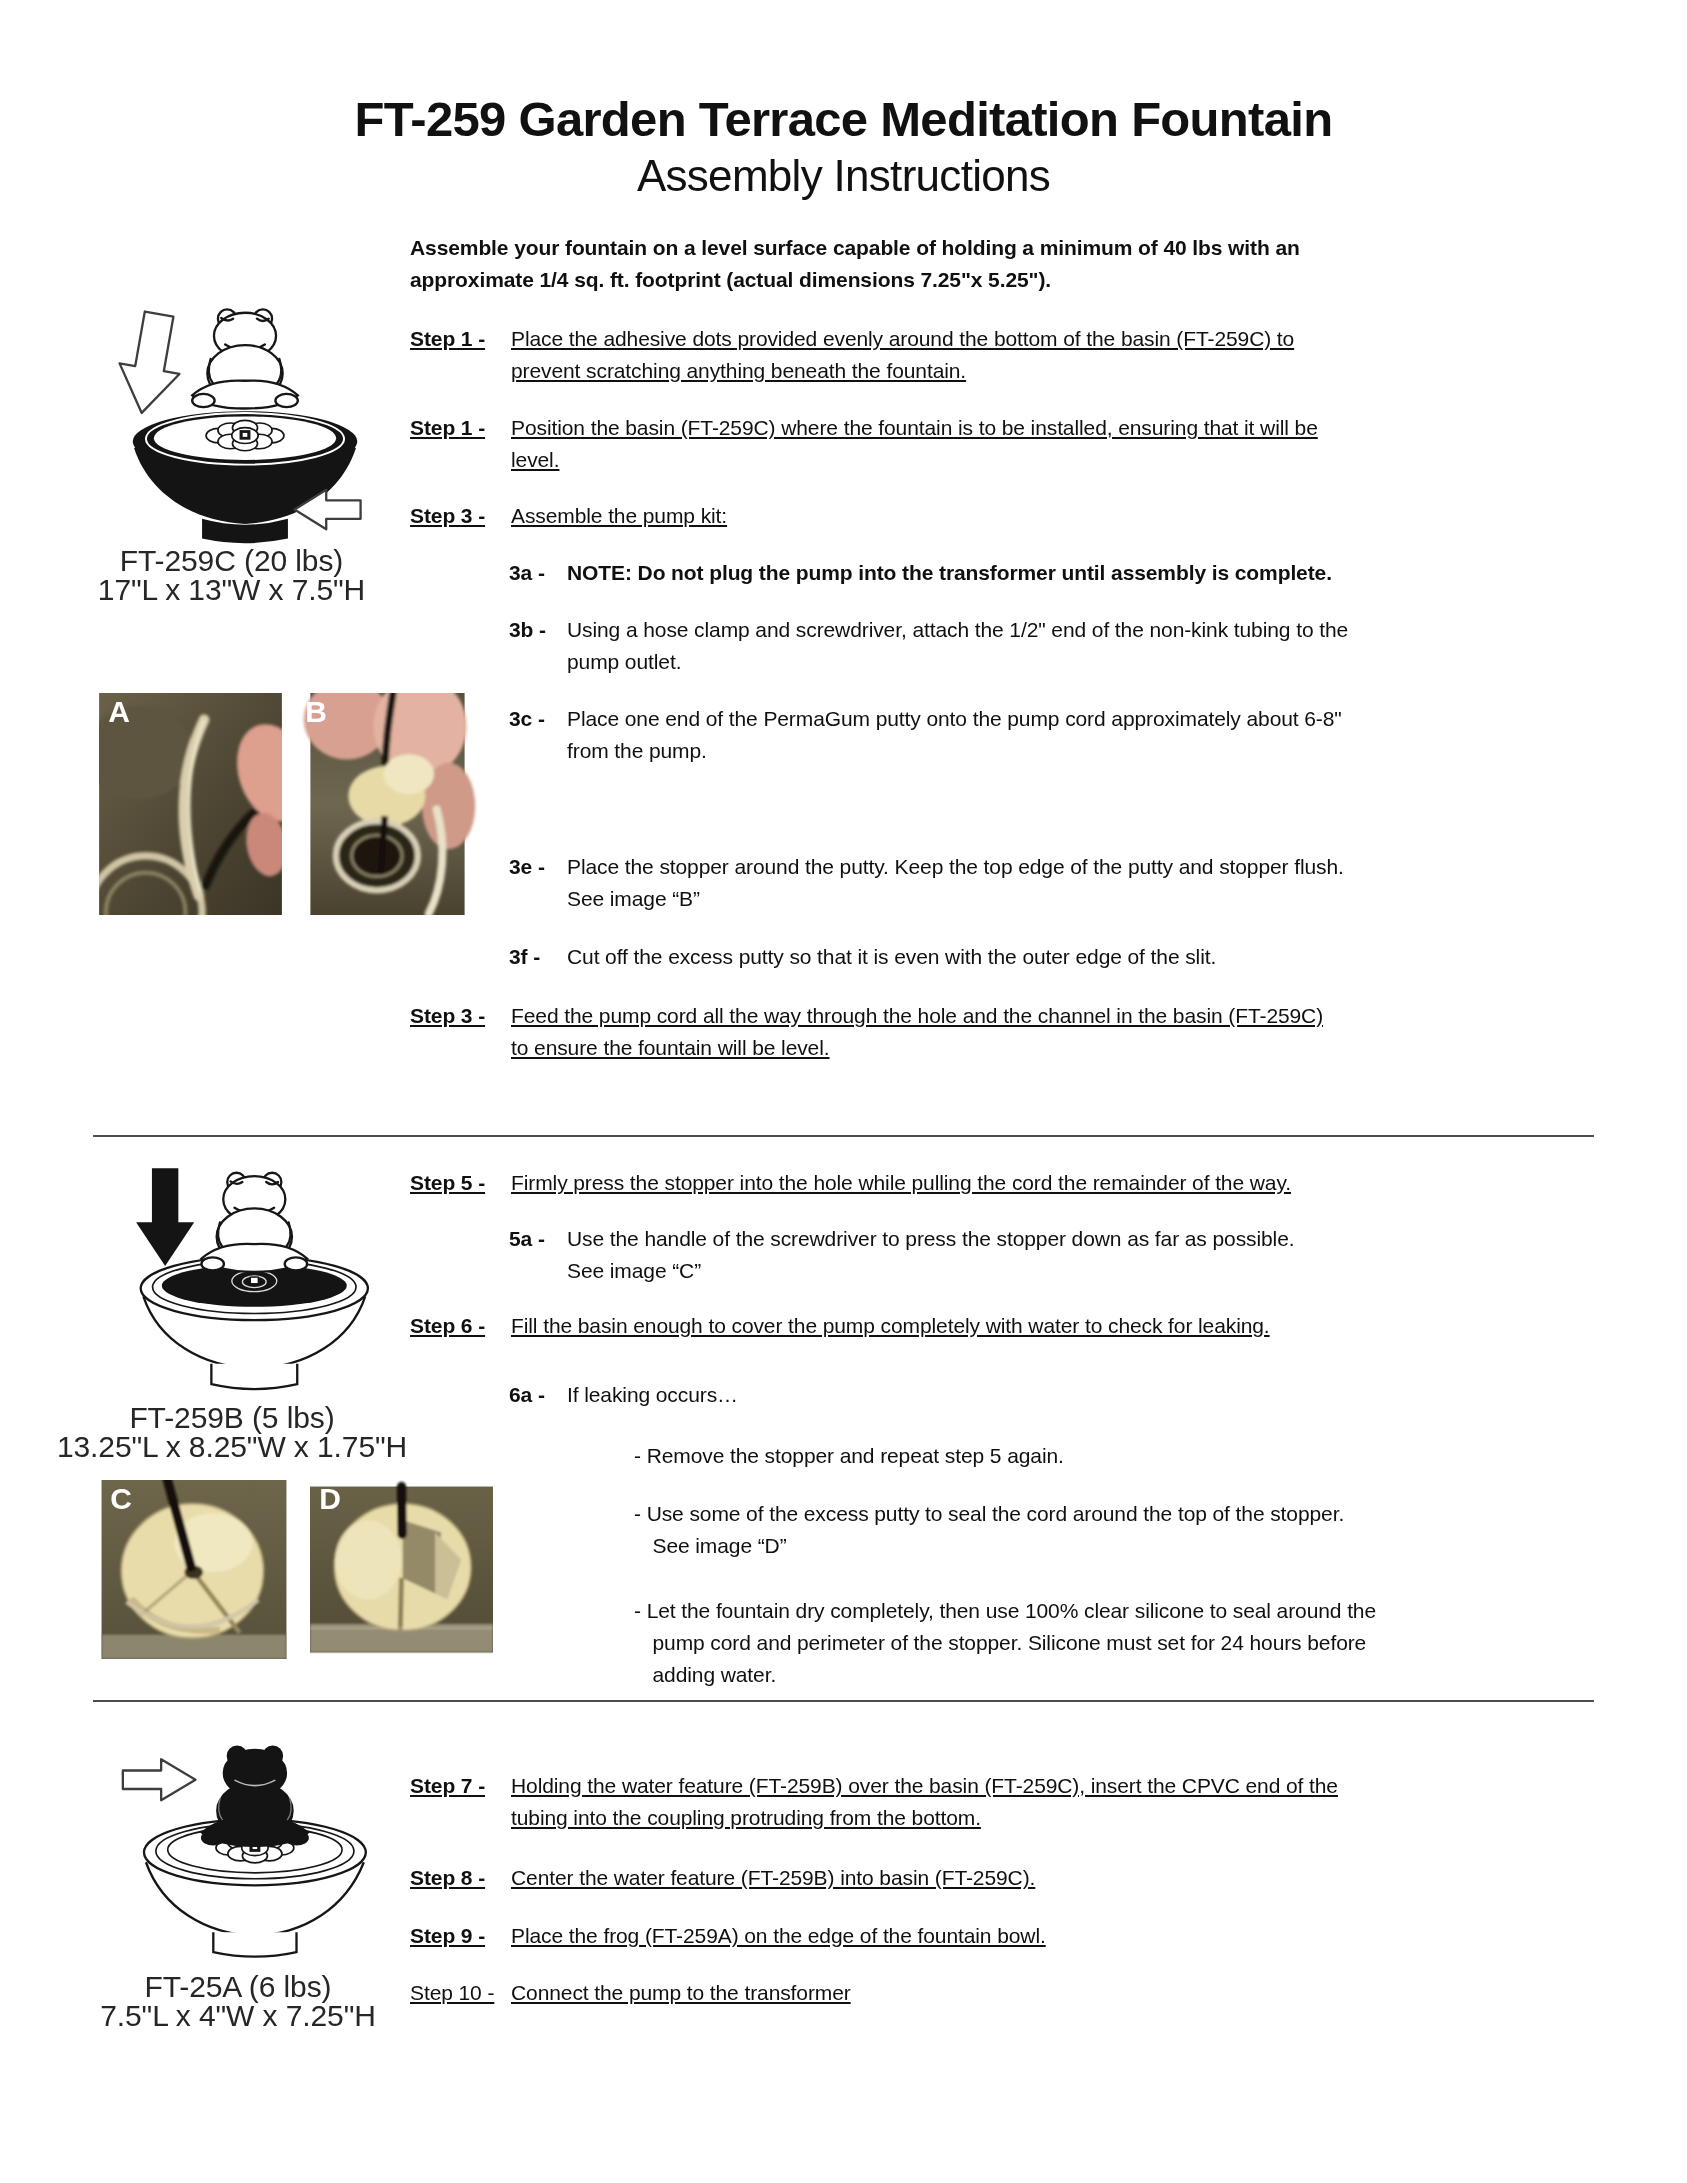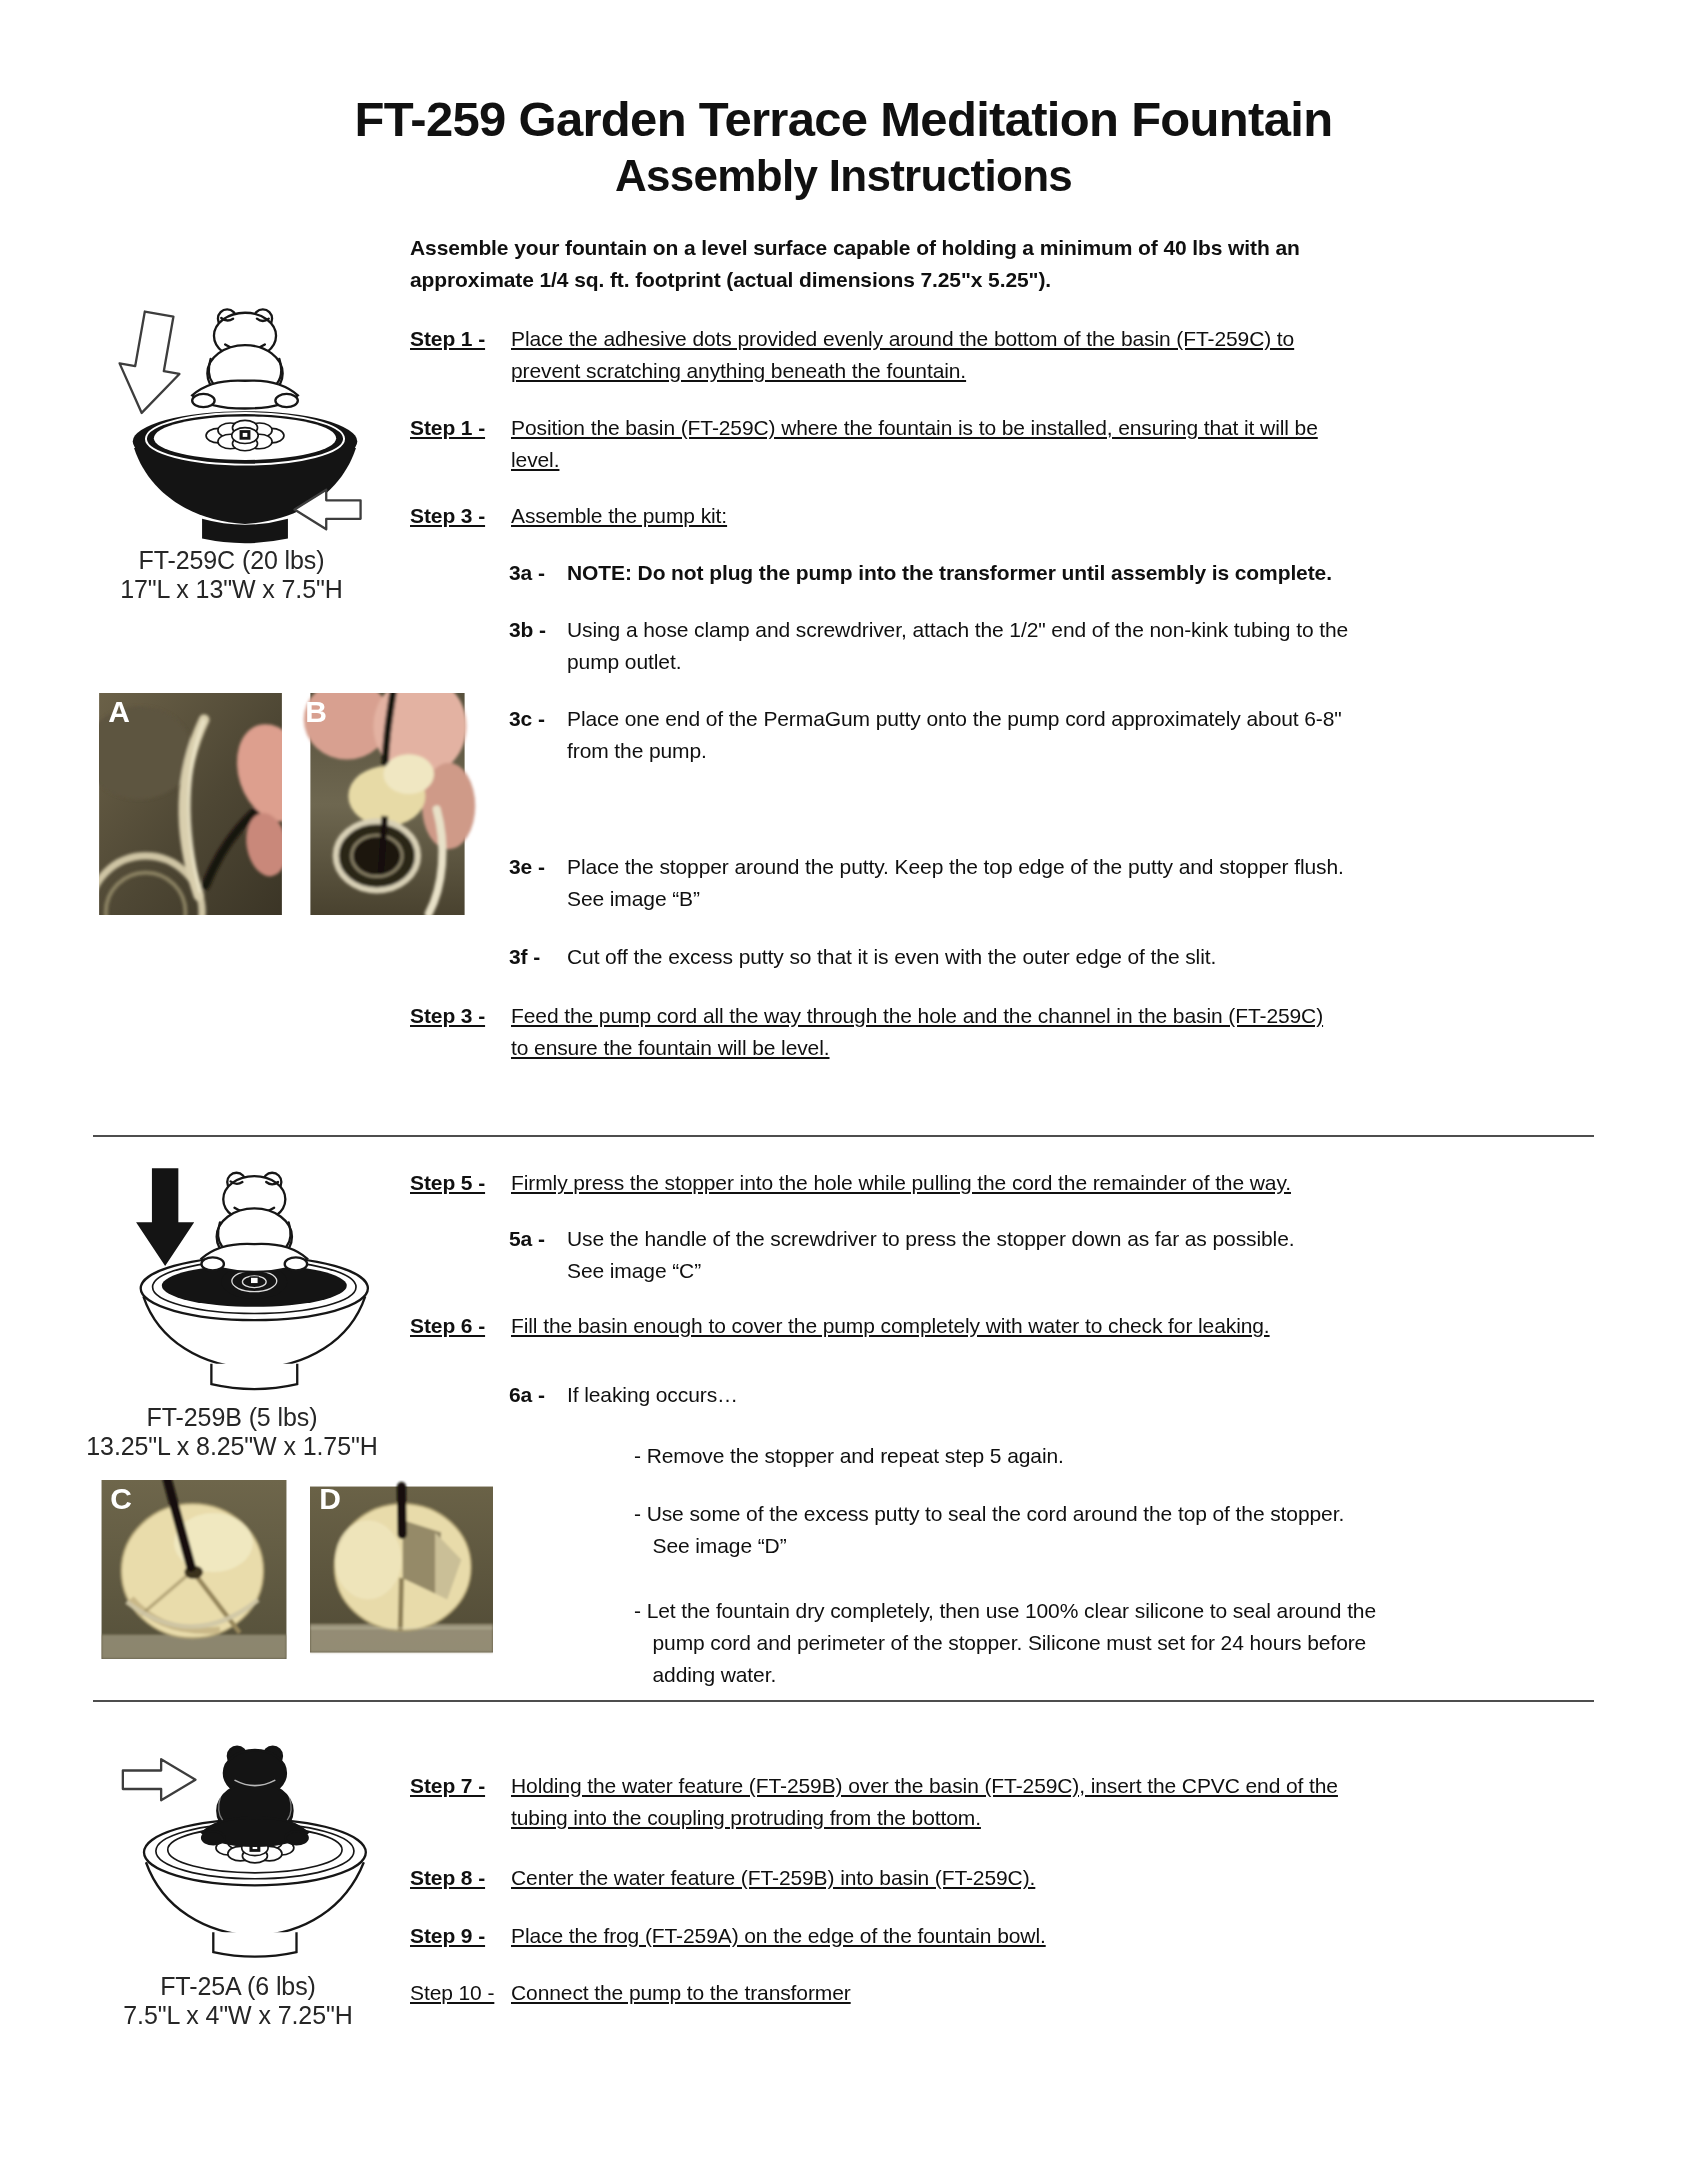--- a/index.html
+++ b/index.html
@@ -7,42 +7,42 @@
     width:1687px;height:2183px;position:relative;background:#ffffff;
     font-family:"Liberation Sans", sans-serif;color:#111;
     -webkit-font-smoothing:antialiased;
   }
   .page{position:absolute;inset:0;overflow:hidden;}
 
   
   .title1{position:absolute;top:91px;left:0;width:100%;text-align:center;
           font-size:49px;font-weight:bold;letter-spacing:-0.7px;}
   .title2{position:absolute;top:151px;left:0;width:100%;text-align:center;
-          font-size:44px;font-weight:700;letter-spacing:-0.7px;}
+          font-size:44px;font-weight:400;letter-spacing:-0.7px;}
 
   
   .row{position:absolute;display:flex;font-size:21px;line-height:32px;
        letter-spacing:-0.1px;color:#101010;}
   .row .lbl{font-weight:bold;white-space:nowrap;}
   .row .txt{white-space:pre-line;}
   .step{left:410px;width:1184px;text-decoration:underline;}
   .step .lbl{flex:0 0 101px;}
   .sub{left:509px;width:1085px;}
   .sub .lbl{flex:0 0 58px;}
   .bullet{left:603px;width:992px;}
   .bullet .txt{padding-left:18.5px;text-indent:-18.5px;margin-left:31px;}
   .bold-note .txt{font-weight:bold;}
   .plainlbl .lbl{font-weight:400;}
   .intro{left:410px;top:232px;width:1184px;font-weight:bold;}
 
   .rule{position:absolute;left:93px;width:1501px;height:2px;background:#4d4d4d;}
 
   
   .fig{position:absolute;}
-  .cap{position:absolute;text-align:center;font-size:25px;line-height:29px;
+  .cap{position:absolute;text-align:center;font-size:30px;line-height:29px;
        color:#262626;letter-spacing:-0.1px;white-space:pre-line;}
   .photo{position:absolute;overflow:hidden;}
   .photo svg{display:block;width:100%;height:100%;}
   .pletter{position:absolute;top:4px;left:9.3px;color:#fff;font-size:30px;
            font-weight:600;line-height:1;}
 </style>
 </head>
 <body>
 
 <div class="page">

